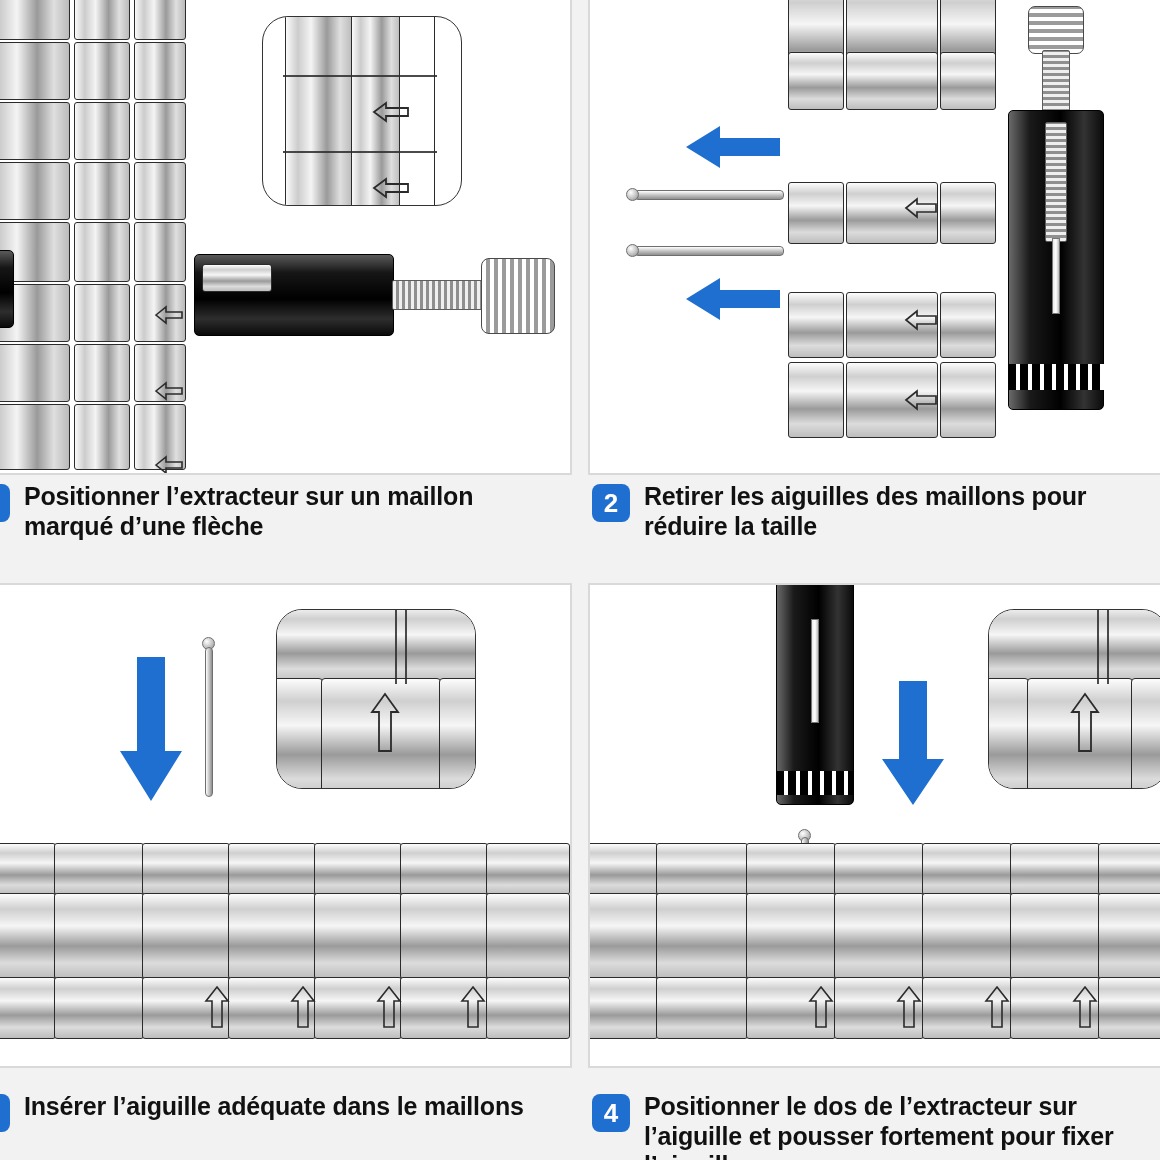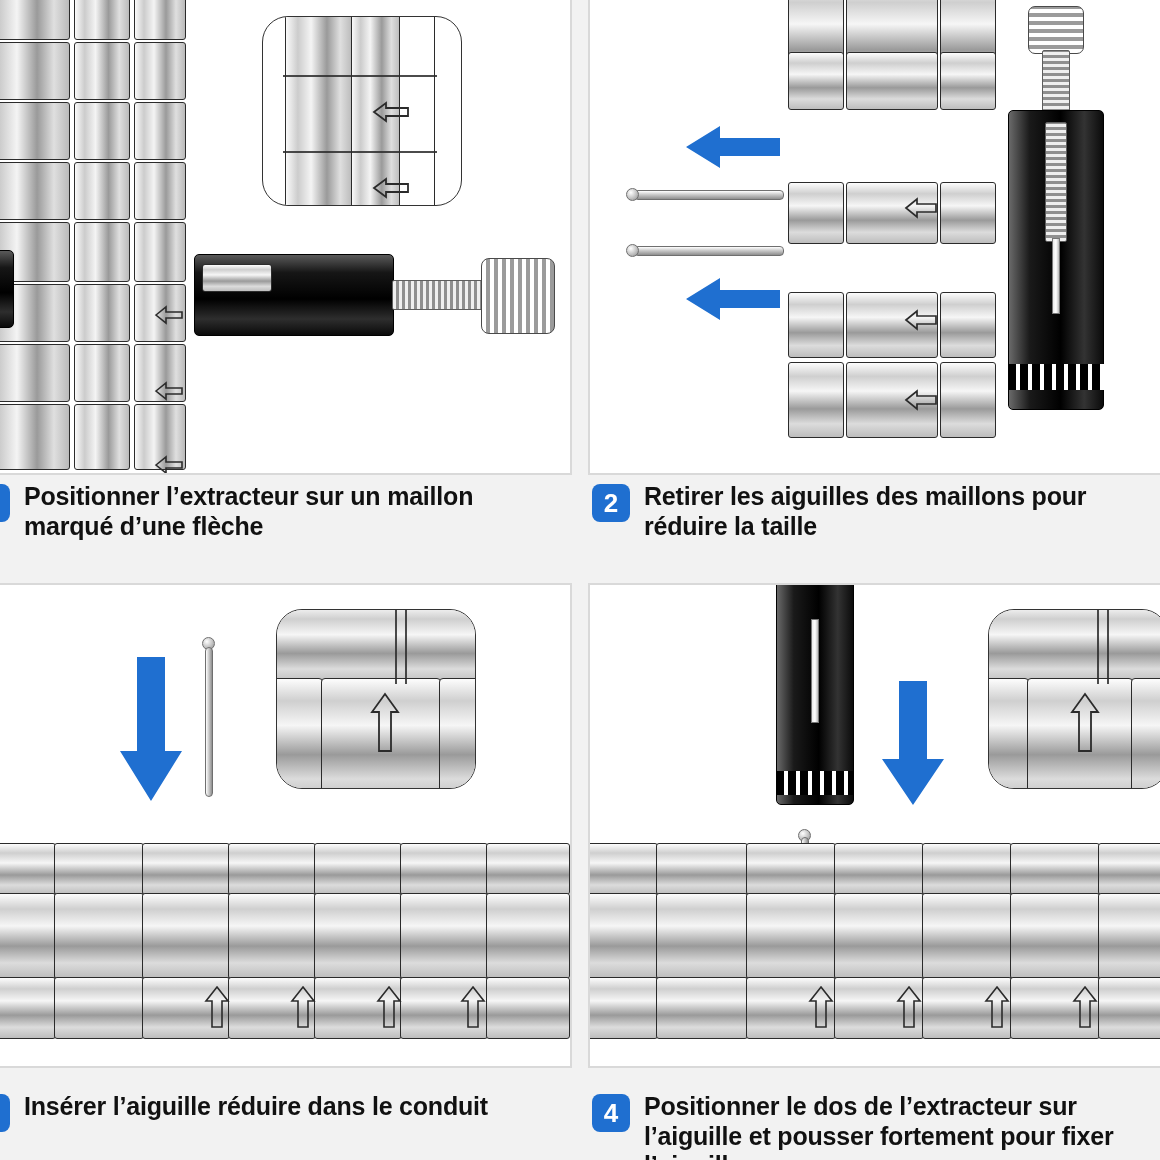--- a/index.html
+++ b/index.html
@@ -406,21 +406,21 @@
     <div class="cap-text">Positionner l’extracteur sur un maillon marqué d’une flèche</div>
   </div>
 
   <div class="caption c2">
     <div class="badge">2</div>
     <div class="cap-text">Retirer les aiguilles des maillons pour réduire la taille</div>
   </div>
 
   <div class="caption c3">
     <div class="badge clip">3</div>
-    <div class="cap-text">Insérer l’aiguille réduire dans le conduit</div>
+    <div class="cap-text">Insérer l’aiguille adéquate dans le maillons</div>
   </div>
 
   <div class="caption c4">
     <div class="badge">4</div>
     <div class="cap-text">Positionner le dos de l’extracteur sur l’aiguille et pousser fortement pour fixer l’aiguille</div>
   </div>
 
 </div>
 
 </body></html>

